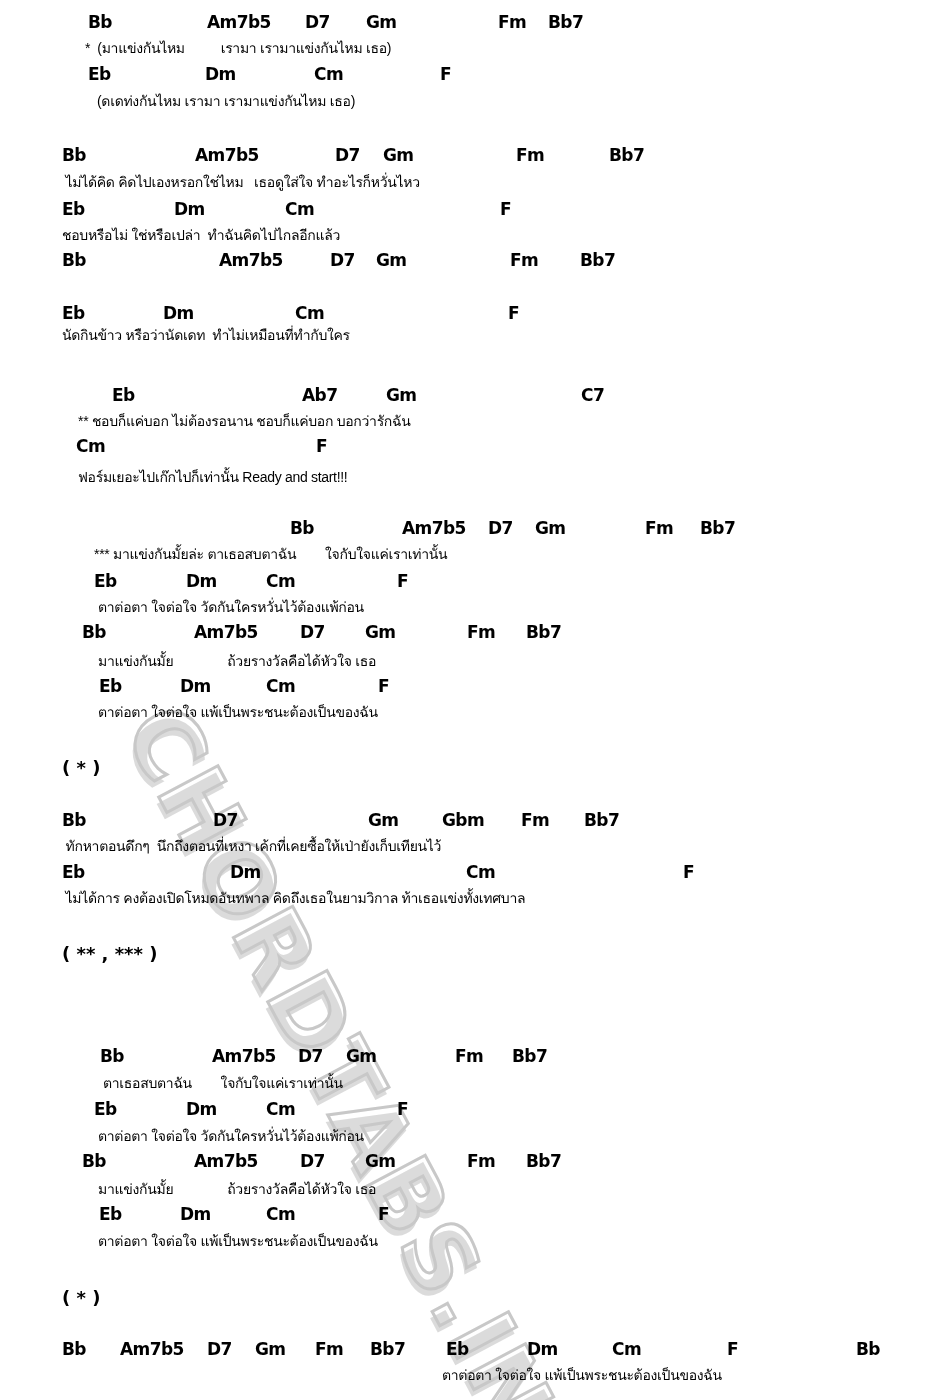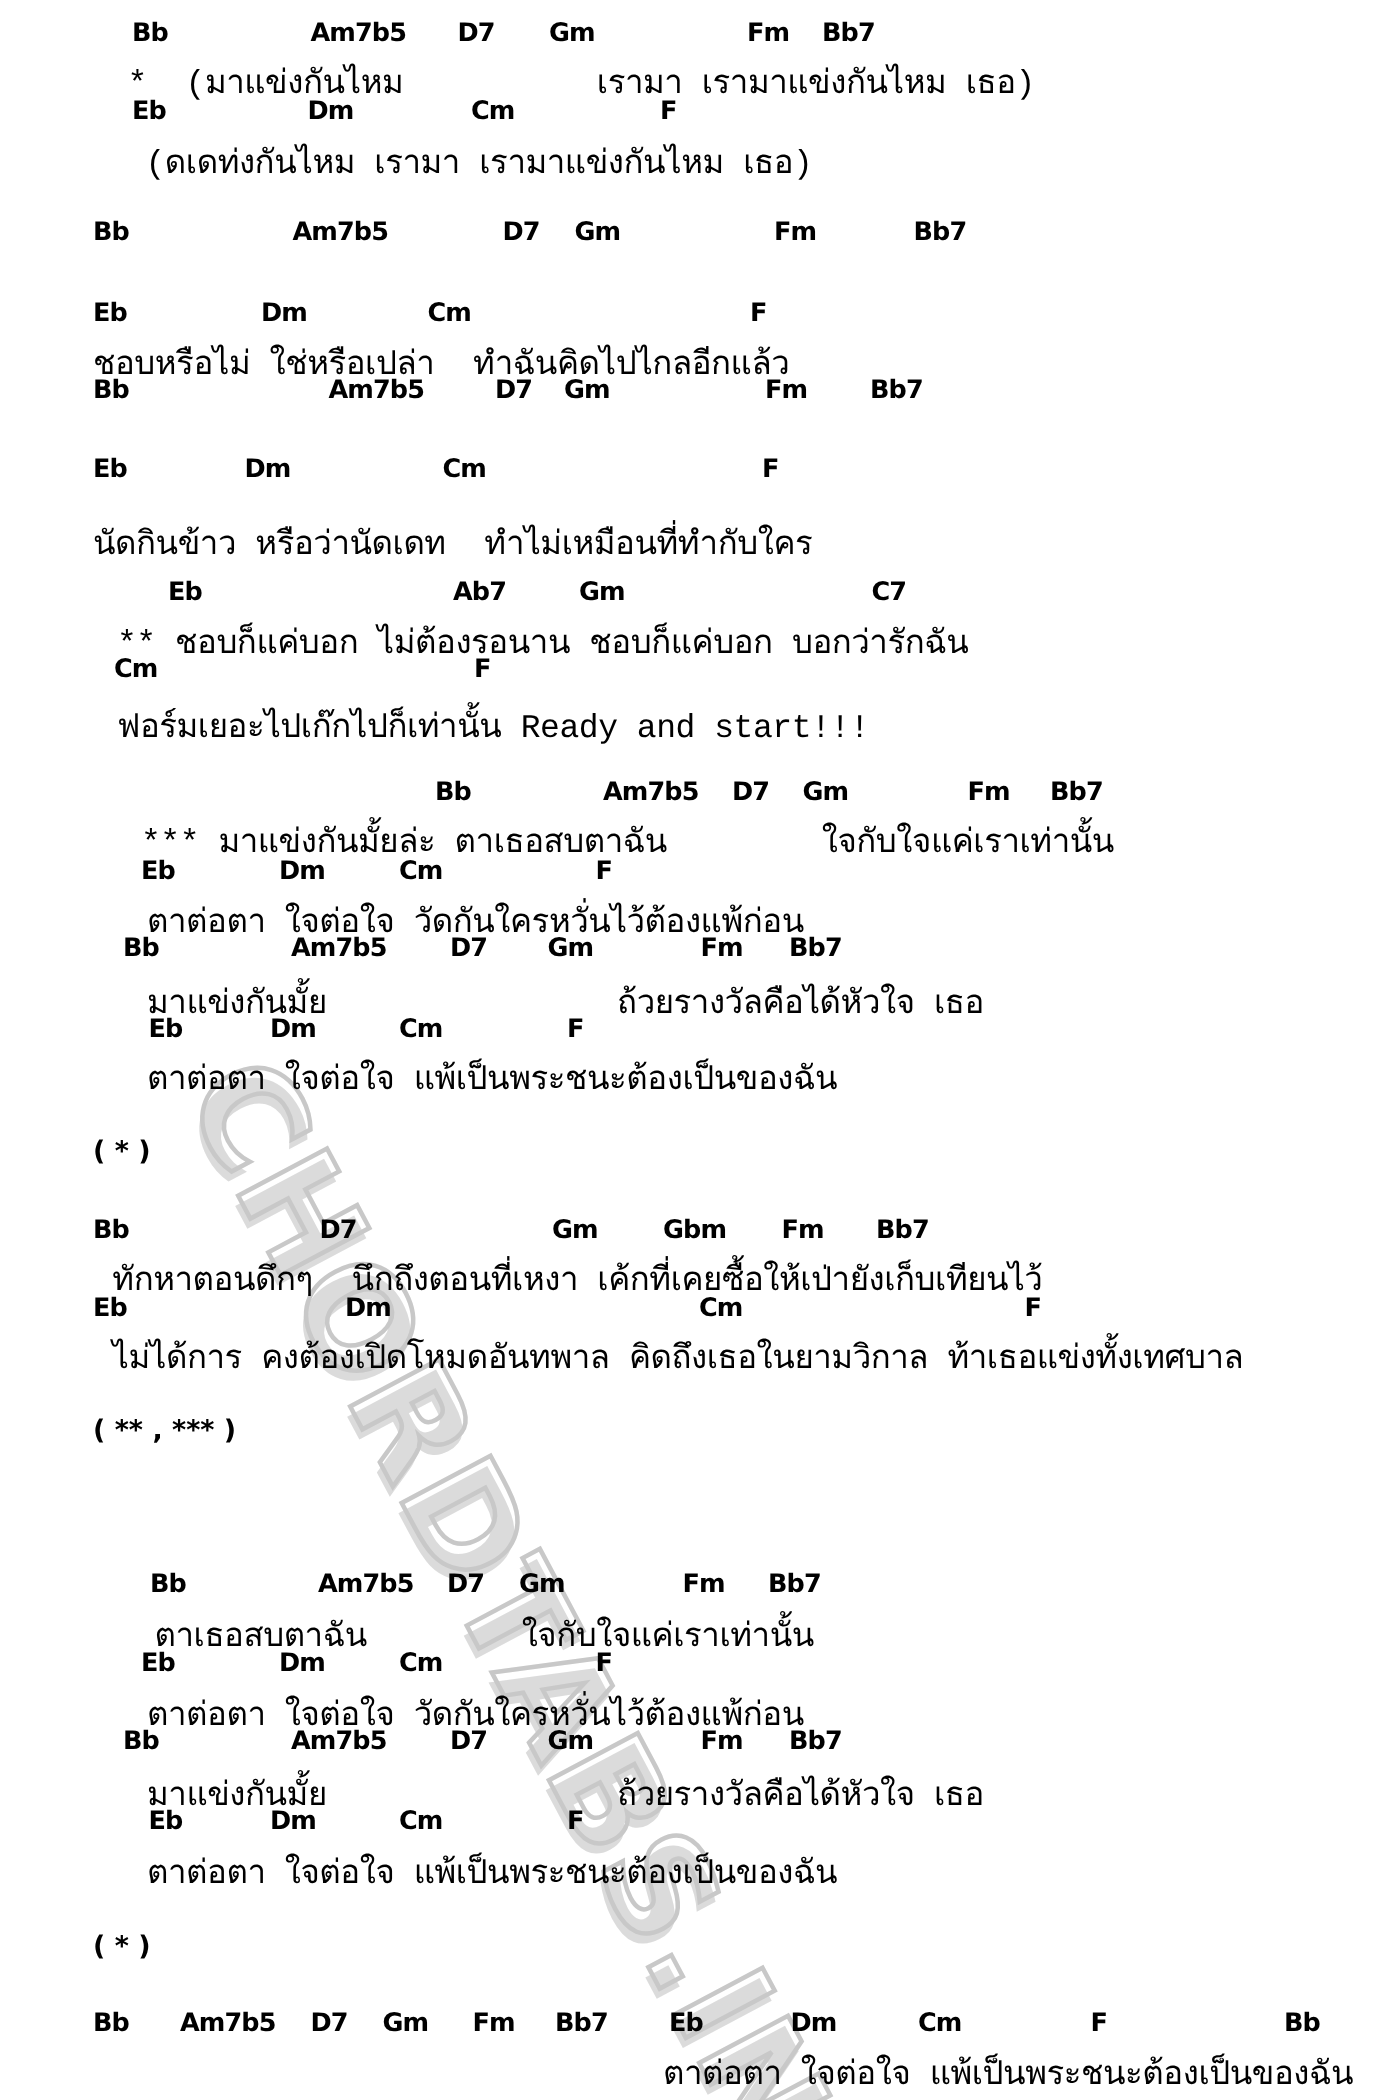--- a/index.html
+++ b/index.html
@@ -6,21 +6,21 @@
     body { width: 930px; height: 1400px; position: relative; overflow: hidden; }
     .sheet { position: absolute; left: 0; top: 0; width: 930px; height: 1400px; }
     .line { position: absolute; left: 0; height: 26px; width: 930px; }
     .chord {
       position: absolute; top: 0;
       font-family: "DejaVu Sans", sans-serif; font-weight: bold;
       font-size: 17px; color: #000; letter-spacing: -0.6px; white-space: pre;
     }
     .lyric {
       position: absolute; top: 0;
-      font-family: Liberation Mono, monospace; font-size: 22px;
+      font-family: Liberation Sans, sans-serif; font-size: 14px;
       color: #000; white-space: pre; letter-spacing: -0.3px;
     }
     .marker {
       position: absolute; top: 0;
       font-family: "DejaVu Sans", sans-serif; font-weight: bold;
       font-size: 18px; color: #000; white-space: pre;
     }
     .instru {
       position: absolute; top: 0;
       font-family: "DejaVu Sans", sans-serif; font-weight: bold;
@@ -63,20 +63,23 @@
       <span class="lyric" style="left: 97px;">(ดเดท่งกันไหม เรามา เรามาแข่งกันไหม เธอ)</span>
     </div>
     <div class="line" style="top: 145px;">
       <span class="chord" style="left: 62px;">Bb</span>
       <span class="chord" style="left: 195px;">Am7b5</span>
       <span class="chord" style="left: 335px;">D7</span>
       <span class="chord" style="left: 383px;">Gm</span>
       <span class="chord" style="left: 516px;">Fm</span>
       <span class="chord" style="left: 609px;">Bb7</span>
     </div>
+    <div class="line" style="top: 171px;">
+      <span class="lyric" style="left: 62px;"> ไม่ได้คิด คิดไปเองหรอกใช่ไหม   เธอดูใส่ใจ ทำอะไรก็หวั่นไหว</span>
+    </div>
     <div class="line" style="top: 199px;">
       <span class="chord" style="left: 62px;">Eb</span>
       <span class="chord" style="left: 174px;">Dm</span>
       <span class="chord" style="left: 285px;">Cm</span>
       <span class="chord" style="left: 500px;">F</span>
     </div>
     <div class="line" style="top: 224px;">
       <span class="lyric" style="left: 62px;">ชอบหรือไม่ ใช่หรือเปล่า  ทำฉันคิดไปไกลอีกแล้ว</span>
     </div>
     <div class="line" style="top: 250px;">
@@ -86,21 +89,21 @@
       <span class="chord" style="left: 376px;">Gm</span>
       <span class="chord" style="left: 510px;">Fm</span>
       <span class="chord" style="left: 580px;">Bb7</span>
     </div>
     <div class="line" style="top: 303px;">
       <span class="chord" style="left: 62px;">Eb</span>
       <span class="chord" style="left: 163px;">Dm</span>
       <span class="chord" style="left: 295px;">Cm</span>
       <span class="chord" style="left: 508px;">F</span>
     </div>
-    <div class="line" style="top: 344px;">
+    <div class="line" style="top: 324px;">
       <span class="lyric" style="left: 62px;">นัดกินข้าว หรือว่านัดเดท  ทำไม่เหมือนที่ทำกับใคร</span>
     </div>
     <div class="line" style="top: 385px;">
       <span class="chord" style="left: 112px;">Eb</span>
       <span class="chord" style="left: 302px;">Ab7</span>
       <span class="chord" style="left: 386px;">Gm</span>
       <span class="chord" style="left: 581px;">C7</span>
     </div>
     <div class="line" style="top: 410px;">
       <span class="lyric" style="left: 78px;">** ชอบก็แค่บอก ไม่ต้องรอนาน ชอบก็แค่บอก บอกว่ารักฉัน</span>

